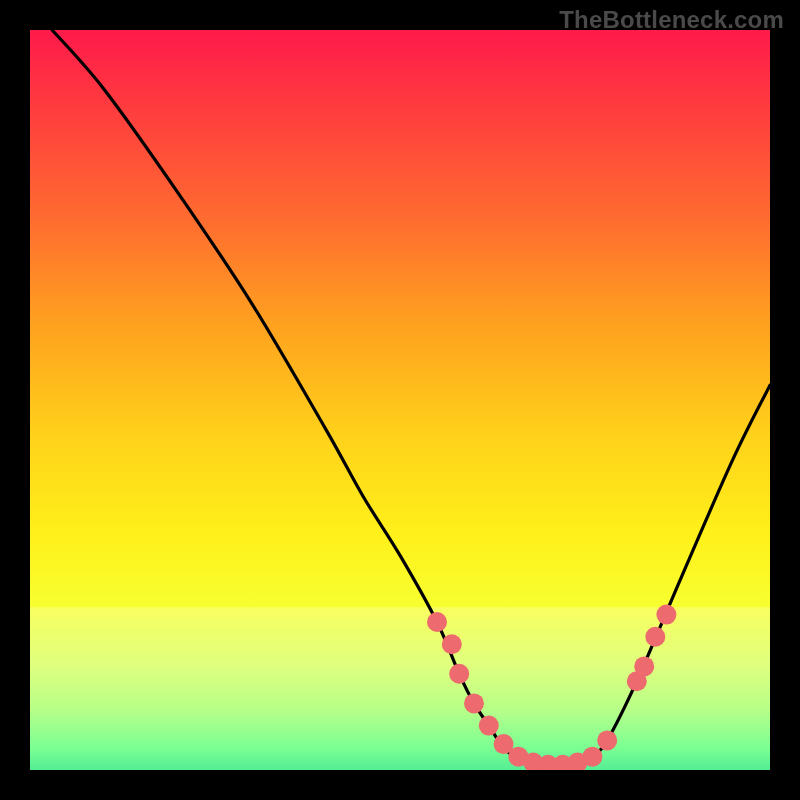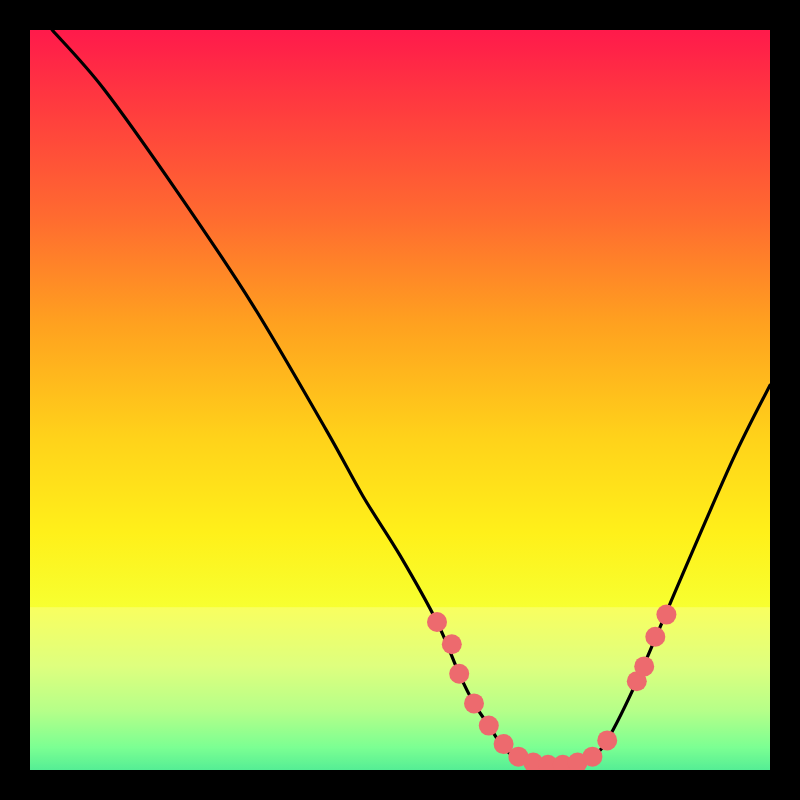--- a/index.html
+++ b/index.html
@@ -5,20 +5,21 @@
 body { margin: 0; padding: 0; width: 800px; height: 800px; background: #000; font-family: Arial, sans-serif; overflow: hidden; position: relative; }
 .outer { width: 800px; height: 800px; background: #000; position: relative; }
 .watermark { position: absolute; top: 6px; right: 16px; font-size: 24px; font-weight: bold; color: #4a4a4a; z-index: 5; letter-spacing: 0.2px; }
 .plot { position: absolute; left: 30px; top: 30px; width: 740px; height: 740px; }
 .plot svg { width: 100%; height: 100%; display: block; }
 </style>
 </head>
 <body>
 
 <div class="outer">
+  <div class="watermark">TheBottleneck.com</div>
   <div class="plot">
     <svg viewBox="0 0 740 740">
         <defs>
           <linearGradient id="bg" x1="0" y1="0" x2="0" y2="1">
             <stop offset="0%" stop-color="#ff1a4b"></stop>
             <stop offset="10%" stop-color="#ff3a3f"></stop>
             <stop offset="25%" stop-color="#ff6a30"></stop>
             <stop offset="40%" stop-color="#ffa21f"></stop>
             <stop offset="55.00000000000001%" stop-color="#ffd21a"></stop>
             <stop offset="68%" stop-color="#fff01a"></stop>

